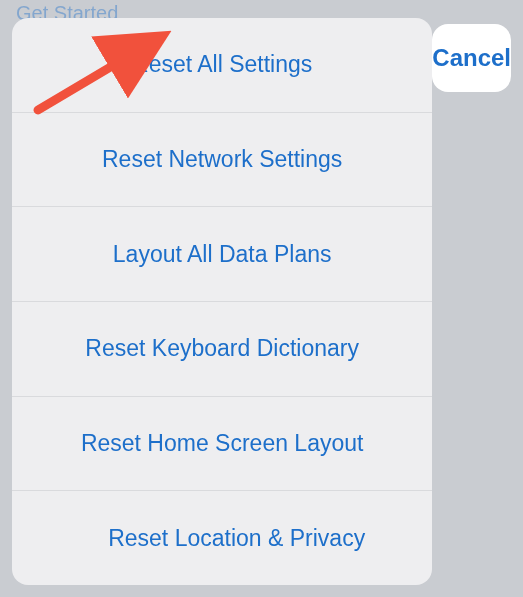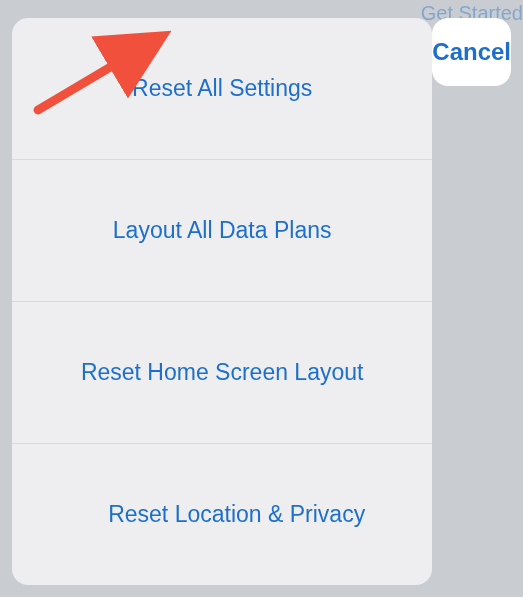--- a/index.html
+++ b/index.html
@@ -11,23 +11,23 @@
       font-family: -apple-system, BlinkMacSystemFont, "Segoe UI", Helvetica, Arial, sans-serif;
       background: #c9ccd1;
       width: 523px;
       height: 597px;
       overflow: hidden;
       position: relative;
     }
     .background-hint {
       position: absolute;
       top: 2px;
-      left: 4px;
+      left: 16px;
       right: 0;
-      text-align: right;
+      text-align: left;
       color: #1d6fca;
       font-size: 20px;
       opacity: 0.4;
     }
     .sheet {
       position: absolute;
       top: 18px;
       left: 12px;
       right: 12px;
       bottom: 12px;
@@ -53,21 +53,21 @@
       border-bottom: 1px solid #d9dadd;
       cursor: pointer;
       padding: 0 12px;
       text-align: center;
     }
     .option-item:last-child {
       border-bottom: none;
       padding-left: 41px;
     }
     .cancel-button {
-      margin-top: 0;
+      margin-top: 6px;
       background: #ffffff;
       border-radius: 16px;
       height: 68px;
       display: flex;
       align-items: center;
       justify-content: center;
       color: #1d6fca;
       font-size: 24px;
       font-weight: 600;
       cursor: pointer;
@@ -83,21 +83,27 @@
 <body>
 
 <div class="background-hint">Get Started</div>
 
 <div class="sheet">
   <div class="option-list">
     <div class="option-item">
       <span>Reset All Settings</span>
     </div>
     <div class="option-item">
+      <span>Reset Network Settings</span>
+    </div>
+    <div class="option-item">
       <span>Layout All Data Plans</span>
+    </div>
+    <div class="option-item">
+      <span>Reset Keyboard Dictionary</span>
     </div>
     <div class="option-item">
       <span>Reset Home Screen Layout</span>
     </div>
     <div class="option-item">
       <span>Reset Location &amp; Privacy</span>
     </div>
   </div>
   <div class="cancel-button">
     <span>Cancel</span>

